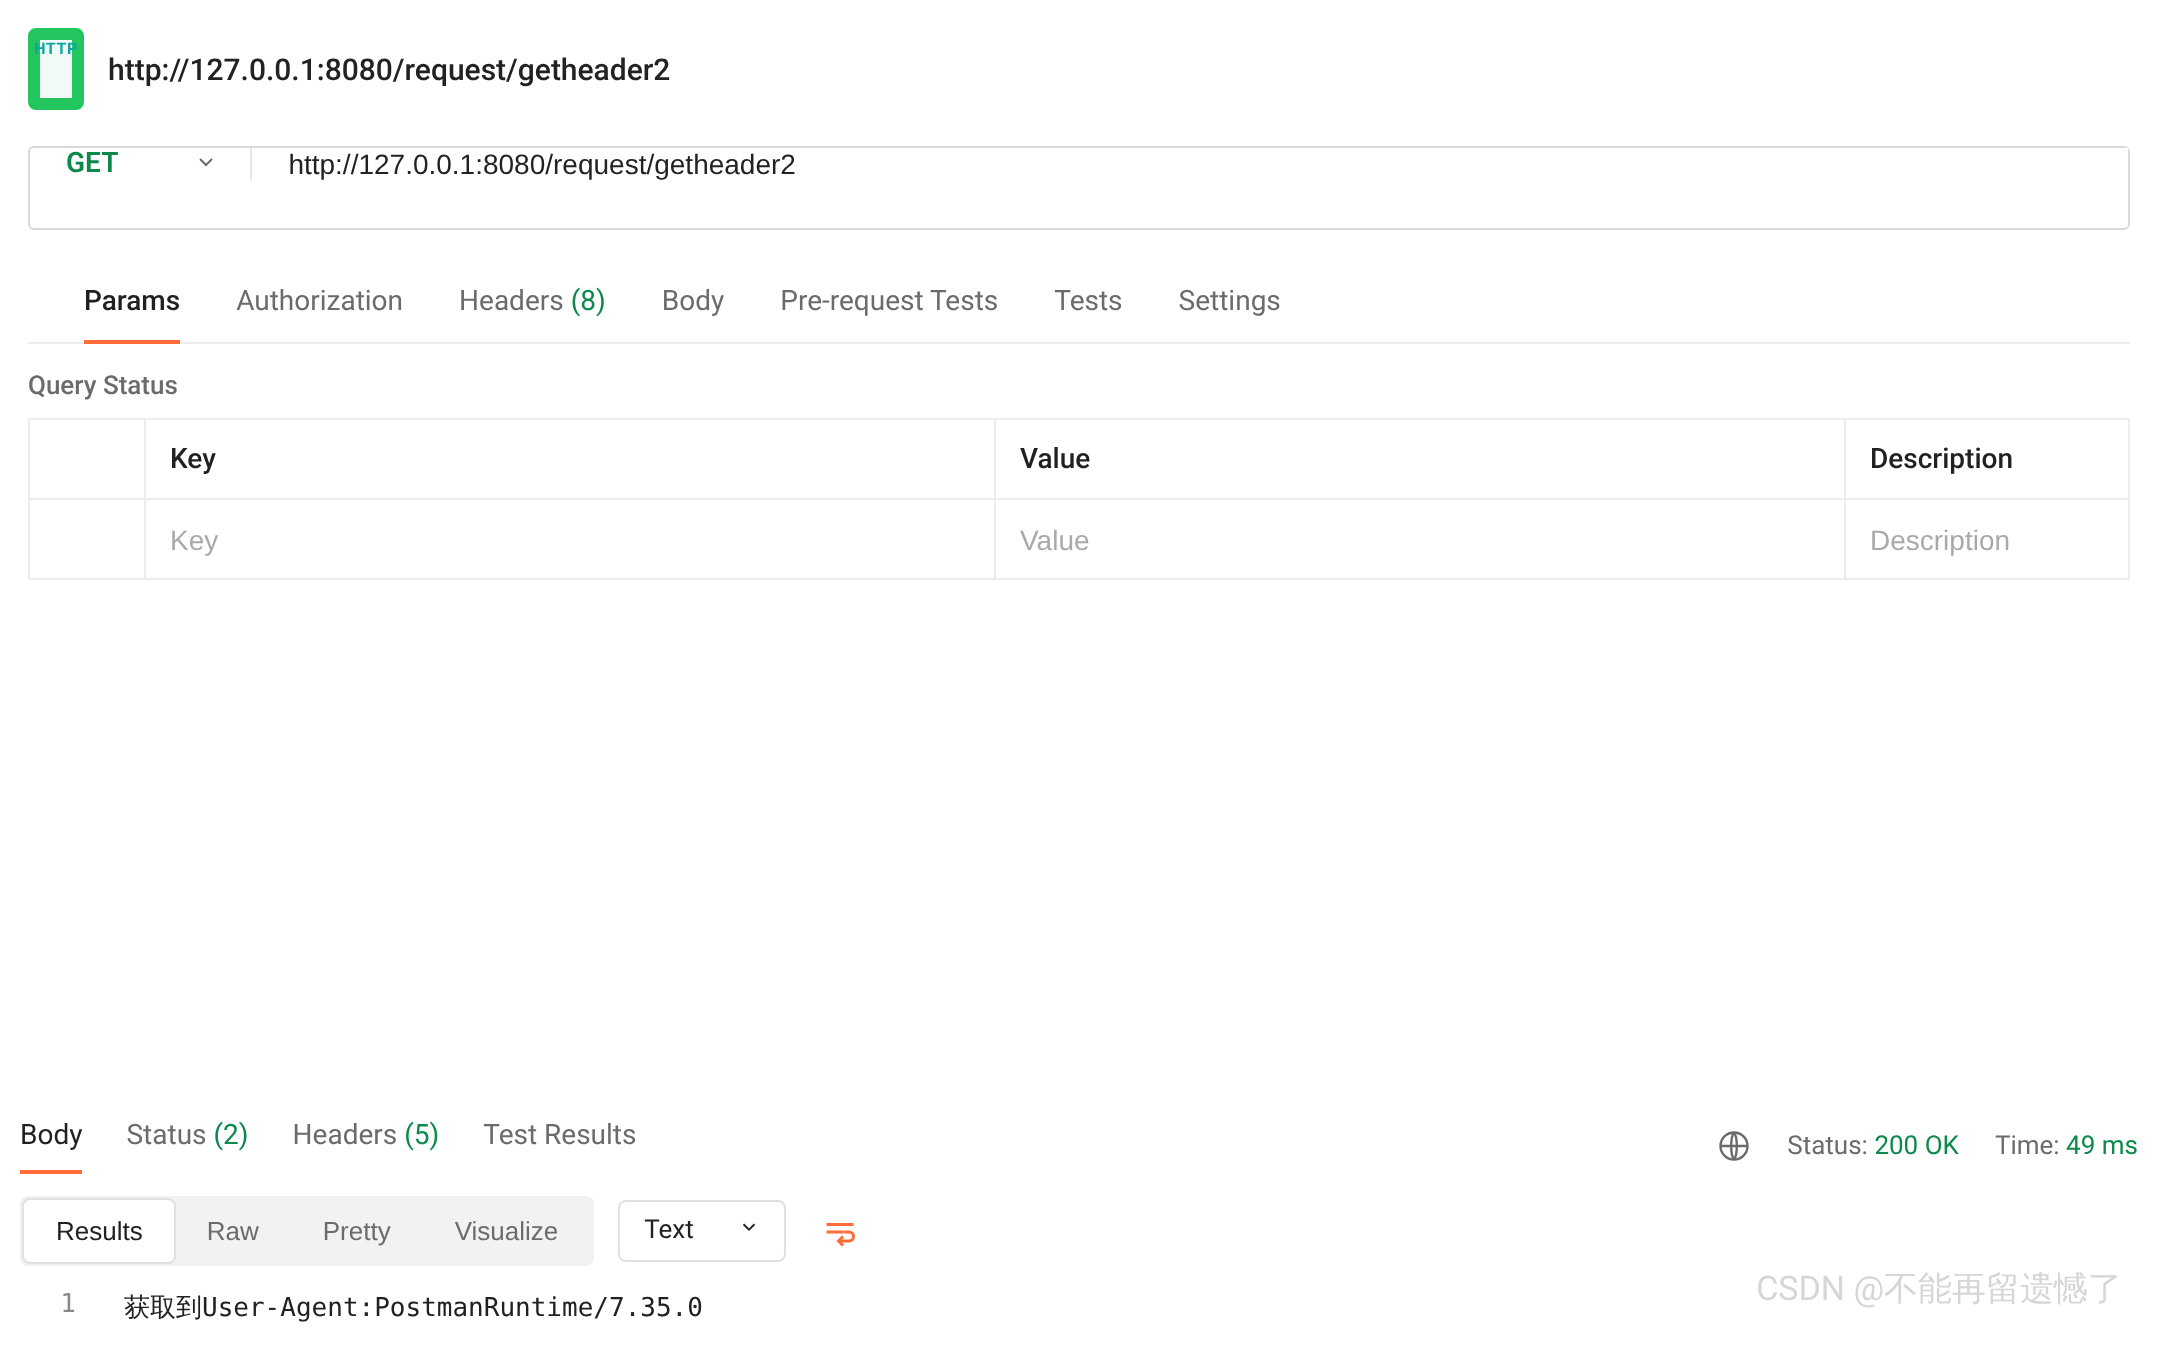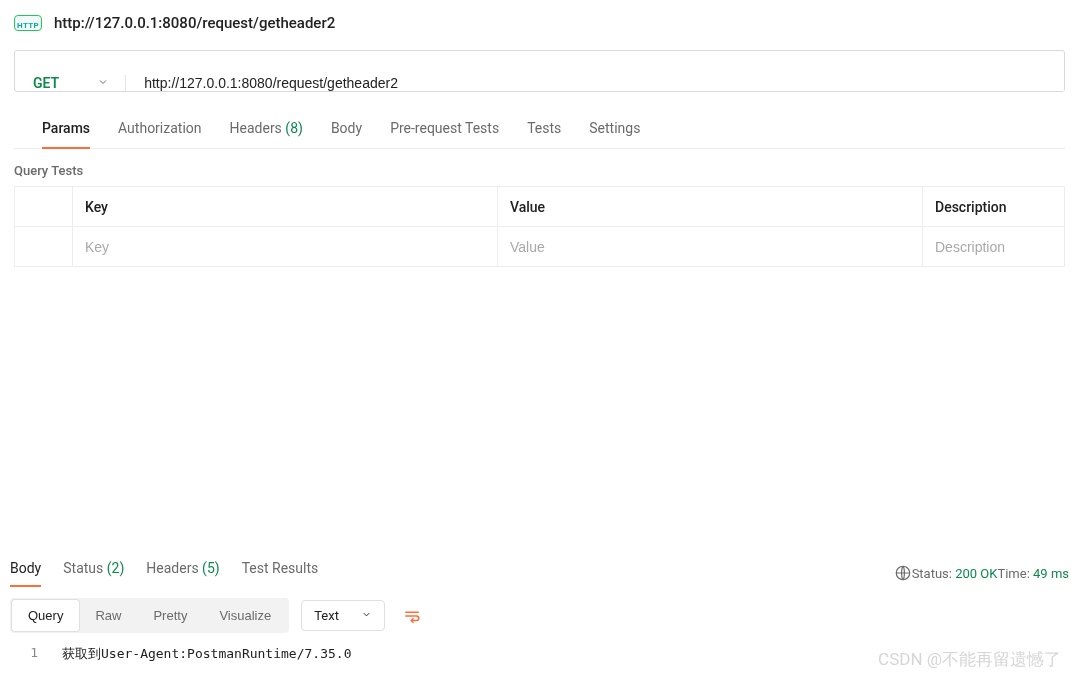--- a/index.html
+++ b/index.html
@@ -1,22 +1,22 @@
 <!DOCTYPE html>
 <html><head>
 <meta charset="utf-8">
 <style>
   * { box-sizing: border-box; margin: 0; padding: 0; }
   body { font-family: -apple-system, BlinkMacSystemFont, "Segoe UI", Roboto, Arial, sans-serif; font-size: 13px; color: #212121; background: #fff; width: 1079px; height: 681px; position: relative; overflow: hidden; }
   .top-section { padding: 0 14px; }
   .title-row { display: flex; align-items: center; gap: 12px; padding: 14px 0 18px 0; }
-  .http-badge { width: 28px; height: 16px; border: 1px solid #22c55e; border-radius: 4px; display: flex; align-items: flex-end; justify-content: center; background:#f1faf8; }
+  .http-badge { width: 28px; height: 41px; border: 6px solid #22c55e; border-radius: 4px; display: flex; align-items: flex-start; justify-content: center; background:#f1faf8; }
   .http-badge span { font-size: 8px; font-weight: 700; color: #0aa89e; letter-spacing: 0.3px; position: relative; }
   .title-text { font-size: 15px; color: #222; font-weight: 500; }
-  .url-bar { display: flex; border: 1px solid #d9d9d9; border-radius: 3px; height: 42px; align-items: flex-end; }
+  .url-bar { display: flex; border: 1px solid #d9d9d9; border-radius: 3px; height: 42px; align-items: flex-start; }
   .method-select { display: flex; align-items: center; gap: 38px; padding: 0 16px 0 18px; border-right: 1px solid #e6e6e6; cursor: pointer; }
   .method-label { color: #0d8a4b; font-weight: 600; font-size: 14px; }
   .chevron { color: #6b6b6b; font-size: 12px; }
   .url-input { flex: 1; border: none; outline: none; padding: 0 18px; font-size: 14px; color: #222; }
   .tabs-row { display: flex; gap: 28px; margin-top: 28px; border-bottom: 1px solid #ededed; padding-bottom: 0; }
   .tab { font-size: 14px; color: #6b6b6b; padding: 0 0 12px 0; cursor: pointer; position: relative; }
   .tab.active { color: #212121; font-weight: 500; margin-left: 28px; }
   .tab.active::after { content:""; position:absolute; left:0; right:0; bottom:-1px; height:2px; background:#ff6c37; }
   .tab .count { color:#0d8a4b; }
   .section-label { color:#6b6b6b; font-size:13px; margin-top:14px; font-weight:500; }
@@ -29,35 +29,35 @@
   .value-col { width:425px; }
   .params-table input.cell { border:none; outline:none; width:100%; height:100%; font-size:14px; color:#212121; background:transparent; }
   .params-table input.cell::placeholder { color:#a9a9a9; }
   .response-area { position:absolute; left:0; right:0; bottom:0; padding:0 10px 18px 10px; }
   .resp-tabs-row { display:flex; align-items:center; padding:0 0 6px 0; }
   .resp-tabs { display:flex; gap:22px; }
   .resp-tab { font-size:14px; color:#6b6b6b; padding:0 0 10px 0; cursor:pointer; position:relative; }
   .resp-tab.active { color:#212121; }
   .resp-tab.active::after { content:""; position:absolute; left:0; right:0; bottom:-1px; height:2px; background:#ff6c37; }
   .resp-tab .count { color:#0d8a4b; }
-  .status-group { margin-left:auto; display:flex; align-items:center; color:#6b6b6b; font-size:13px; }
+  .status-group { margin-left:auto; display:flex; align-items:center; gap:18px; color:#6b6b6b; font-size:13px; }
   .globe-icon { width:18px; height:18px; color:#6b6b6b; }
   .stat-val { color:#0d8a4b; }
   .view-row { display:flex; align-items:center; gap:6px; margin-top:6px; }
   .view-seg { display:flex; background:#f2f2f2; border-radius:4px; padding:2px; }
   .view-btn { padding:8px 16px; font-size:13px; color:#6b6b6b; border:none; background:transparent; cursor:pointer; border-radius:3px; }
   .view-btn.active { background:#fff; color:#212121; box-shadow:0 0 0 1px #e0e0e0; }
   .fmt-select { display:flex; align-items:center; gap:22px; padding:7px 12px; border:1px solid #e0e0e0; border-radius:4px; cursor:pointer; margin-left:6px; }
   .fmt-select span { font-size:13px; color:#212121; }
   .wrap-btn { width:34px; height:34px; display:flex; align-items:center; justify-content:center; cursor:pointer; margin-left:4px; border-radius:4px; }
   .wrap-btn svg { color:#ff6c37; }
   .body-content { margin-top:12px; display:flex; gap:24px; font-family:Menlo,Consolas,monospace; font-size:13px; }
   .line-no { color:#888; width:28px; text-align:right; }
   .body-text { color:#212121; }
-  .watermark { position:absolute; right:18px; bottom:10px; color:#d6d6d6; font-size:17px; pointer-events:none; }
+  .watermark { position:absolute; right:18px; bottom:25px; color:#d6d6d6; font-size:17px; pointer-events:none; }
 </style>
 </head>
 <body>
 
 <div class="top-section">
   <div class="title-row">
     <div class="http-badge">
       <span>HTTP</span>
     </div>
     <div class="title-text">http://127.0.0.1:8080/request/getheader2</div>
@@ -81,21 +81,21 @@
     <div class="tab">
       <span>Headers</span>
       <span class="count">(8)</span>
     </div>
     <div class="tab">Body</div>
     <div class="tab">Pre-request Tests</div>
     <div class="tab">Tests</div>
     <div class="tab">Settings</div>
   </div>
 
-  <div class="section-label">Query Tests</div>
+  <div class="section-label">Query Status</div>
 
   <table class="params-table">
     <thead>
       <tr>
         <th class="checkbox-col"></th>
         <th class="key-col">Key</th>
         <th class="value-col">Value</th>
         <th>Description</th>
       </tr>
     </thead>
@@ -137,21 +137,21 @@
       </span>
       <span>
         <span>Time:</span>
         <span class="stat-val">49 ms</span>
       </span>
     </div>
   </div>
 
   <div class="view-row">
     <div class="view-seg">
-      <button class="view-btn active">Query</button>
+      <button class="view-btn active">Results</button>
       <button class="view-btn">Raw</button>
       <button class="view-btn">Pretty</button>
       <button class="view-btn">Visualize</button>
     </div>
     <div class="fmt-select">
       <span>Text</span>
       <span class="chevron">
         <svg width="11" height="11" viewBox="0 0 24 24" fill="none" stroke="currentColor" stroke-width="2">
             <polyline points="6 9 12 15 18 9"></polyline>
           </svg>

